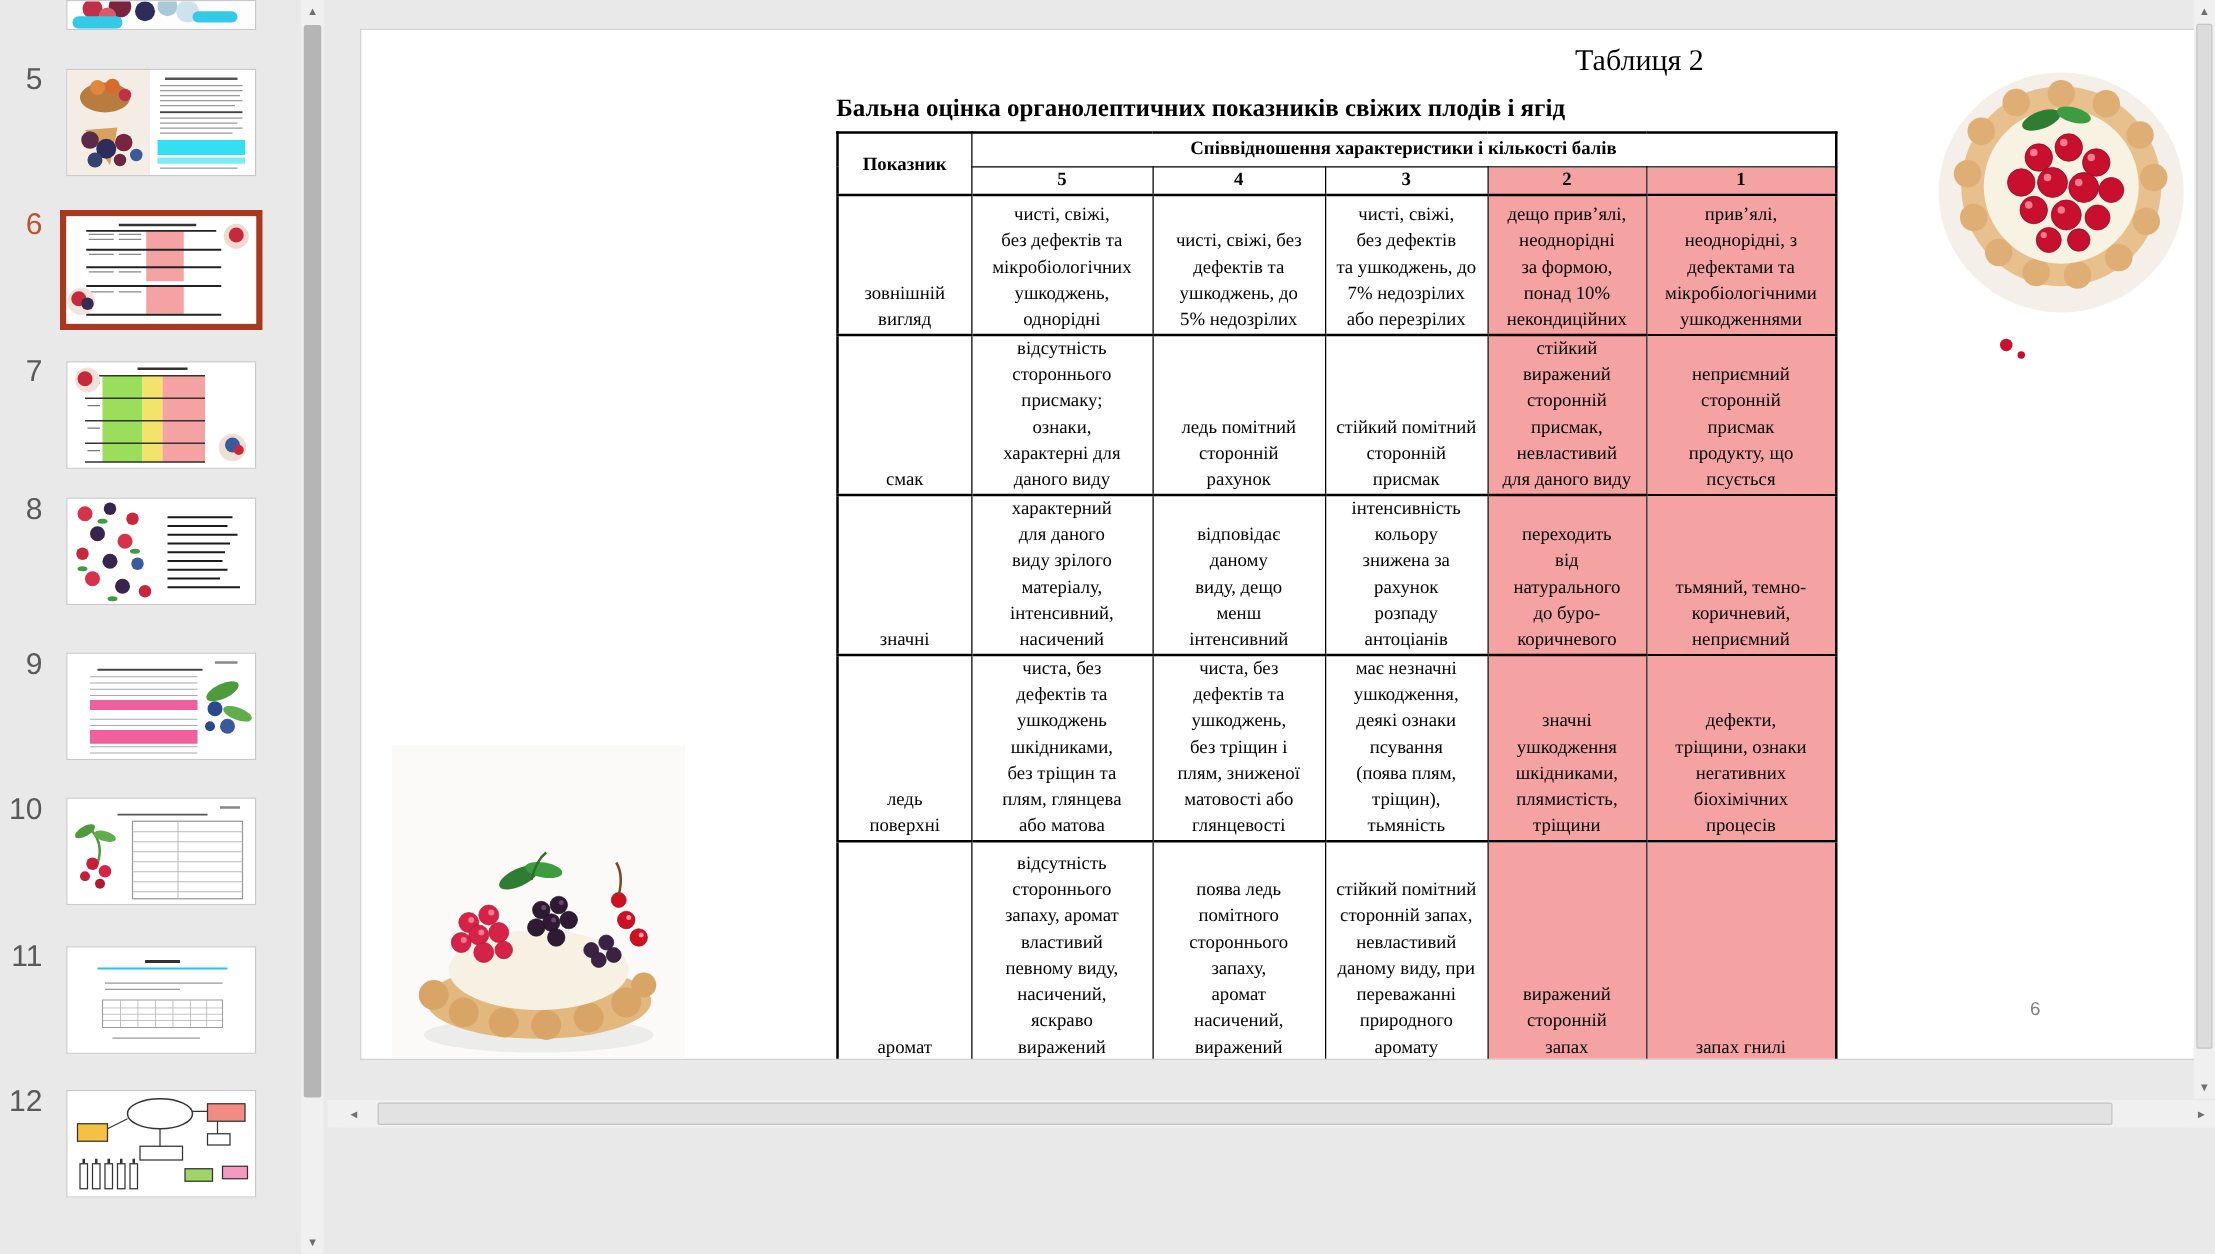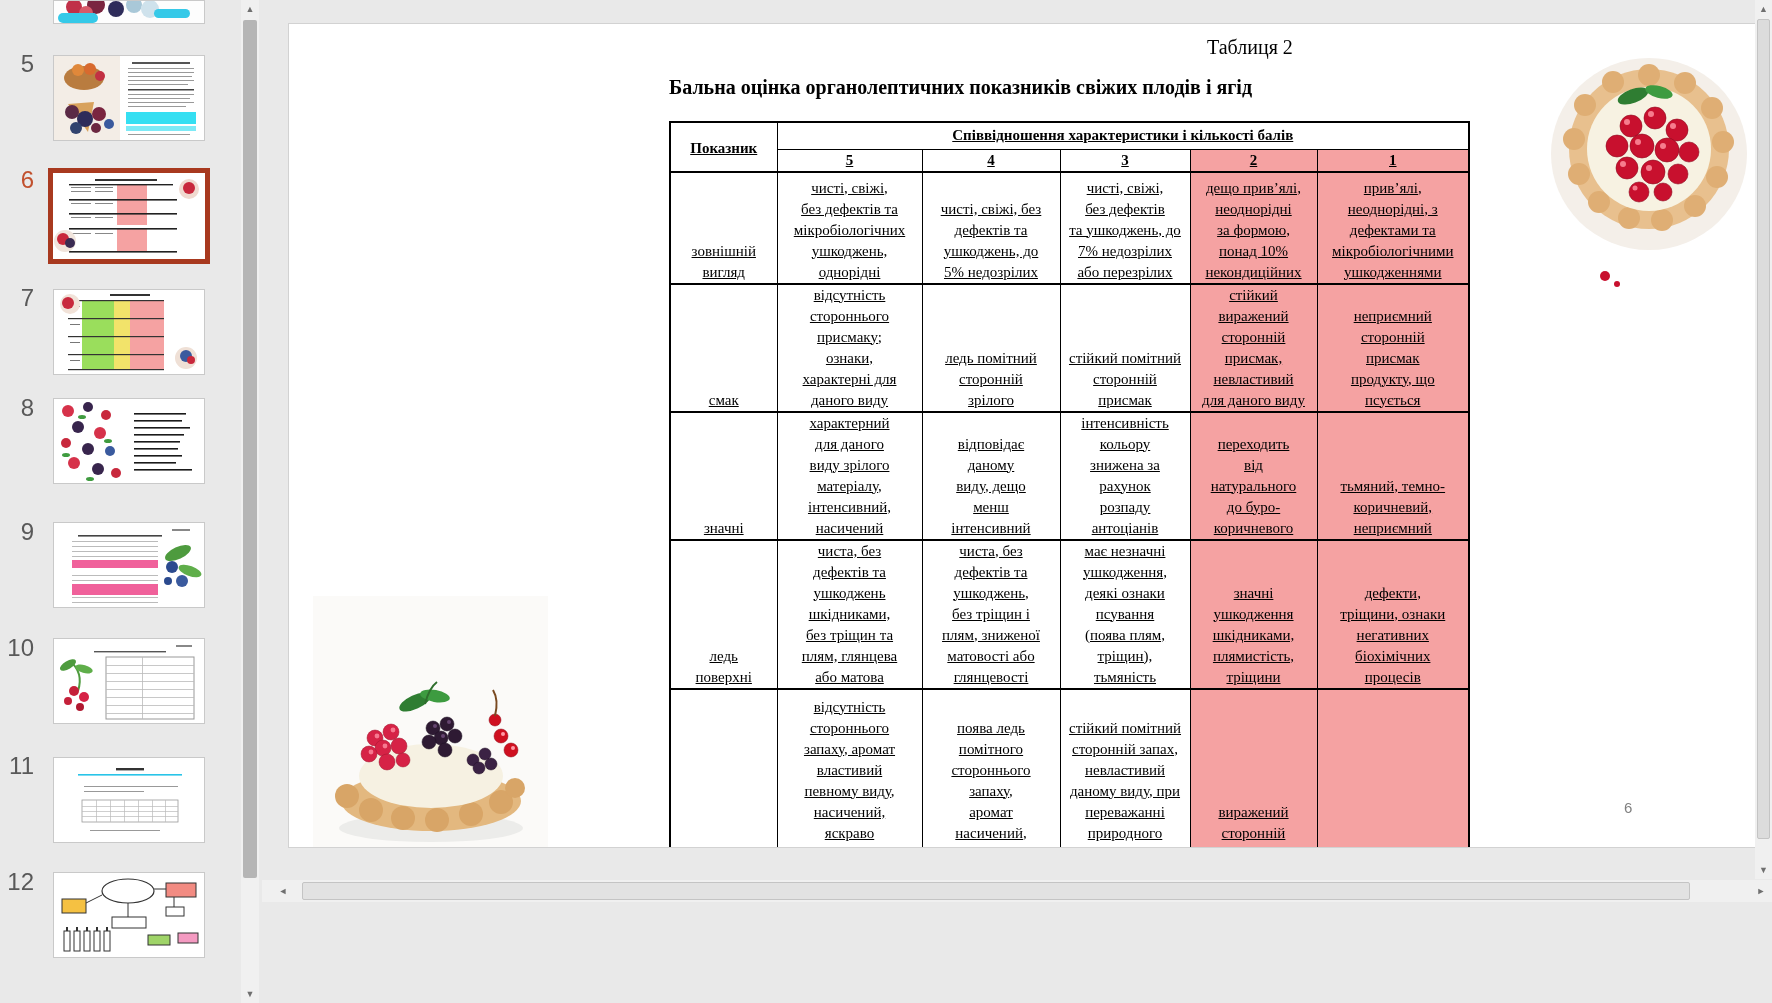--- a/index.html
+++ b/index.html
@@ -18,24 +18,24 @@
   
   .vscroll{position:absolute;left:241px;top:0;width:18px;height:1003px;background:#f0f0f0;}
   .varrow{position:absolute;left:0;width:18px;height:18px;background:#f0f0f0;color:#6f6f6f;
           font-size:9px;line-height:18px;text-align:center;}
   .vthumb{position:absolute;left:2px;width:14px;background:#b5b5b5;border-radius:2px;}
 
   
   .slide{position:absolute;left:288px;top:23px;width:1470px;height:825px;background:#fff;
          border:1px solid #d2d2d2;box-sizing:border-box;overflow:hidden;
          font-family:"Liberation Serif",serif;color:#000;}
-  .caption{position:absolute;left:918px;top:12px;font-size:20px;}
+  .caption{position:absolute;left:971px;top:12px;font-size:24px;}
   .stitle{position:absolute;left:380px;top:52px;width:800px;
           font-size:20px;font-weight:bold;}
-  .twrap{position:absolute;left:380px;top:97px;width:638px;text-decoration:underline;}
+  .twrap{position:absolute;left:380px;top:81px;width:638px;}
   table.dtable{border-collapse:collapse;table-layout:fixed;width:799px;
                font-size:15px;line-height:21px;}
   .dtable td,.dtable th{border:1px solid #000;padding:0 1px;text-align:center;
                vertical-align:bottom;white-space:pre-line;font-weight:normal;overflow:hidden;}
   .dtable tr.hdr th{font-weight:bold;vertical-align:middle;white-space:normal;}
   .dtable th.indh{vertical-align:top;padding-top:3px;}
   .dtable{border:2px solid #000;}
   .dtable tr.drow td{border-top:2px solid #000;}
   .dtable td.hl,.dtable th.hl{background:#f5a2a2;}
   .dtable tr.drow td:last-child{position:relative;text-align:center;}
@@ -380,21 +380,21 @@
         <tr class="drow" style="height:125px;">
           <td>смак</td>
           <td>відсутність
 стороннього
 присмаку;
 ознаки,
 характерні для
 даного виду</td>
           <td>ледь помітний
 сторонній
-зрілого</td>
+рахунок</td>
           <td>стійкий помітний
 сторонній
 присмак</td>
           <td class="hl">стійкий
 виражений
 сторонній
 присмак,
 невластивий
 для даного виду</td>
           <td class="hl">неприємний

